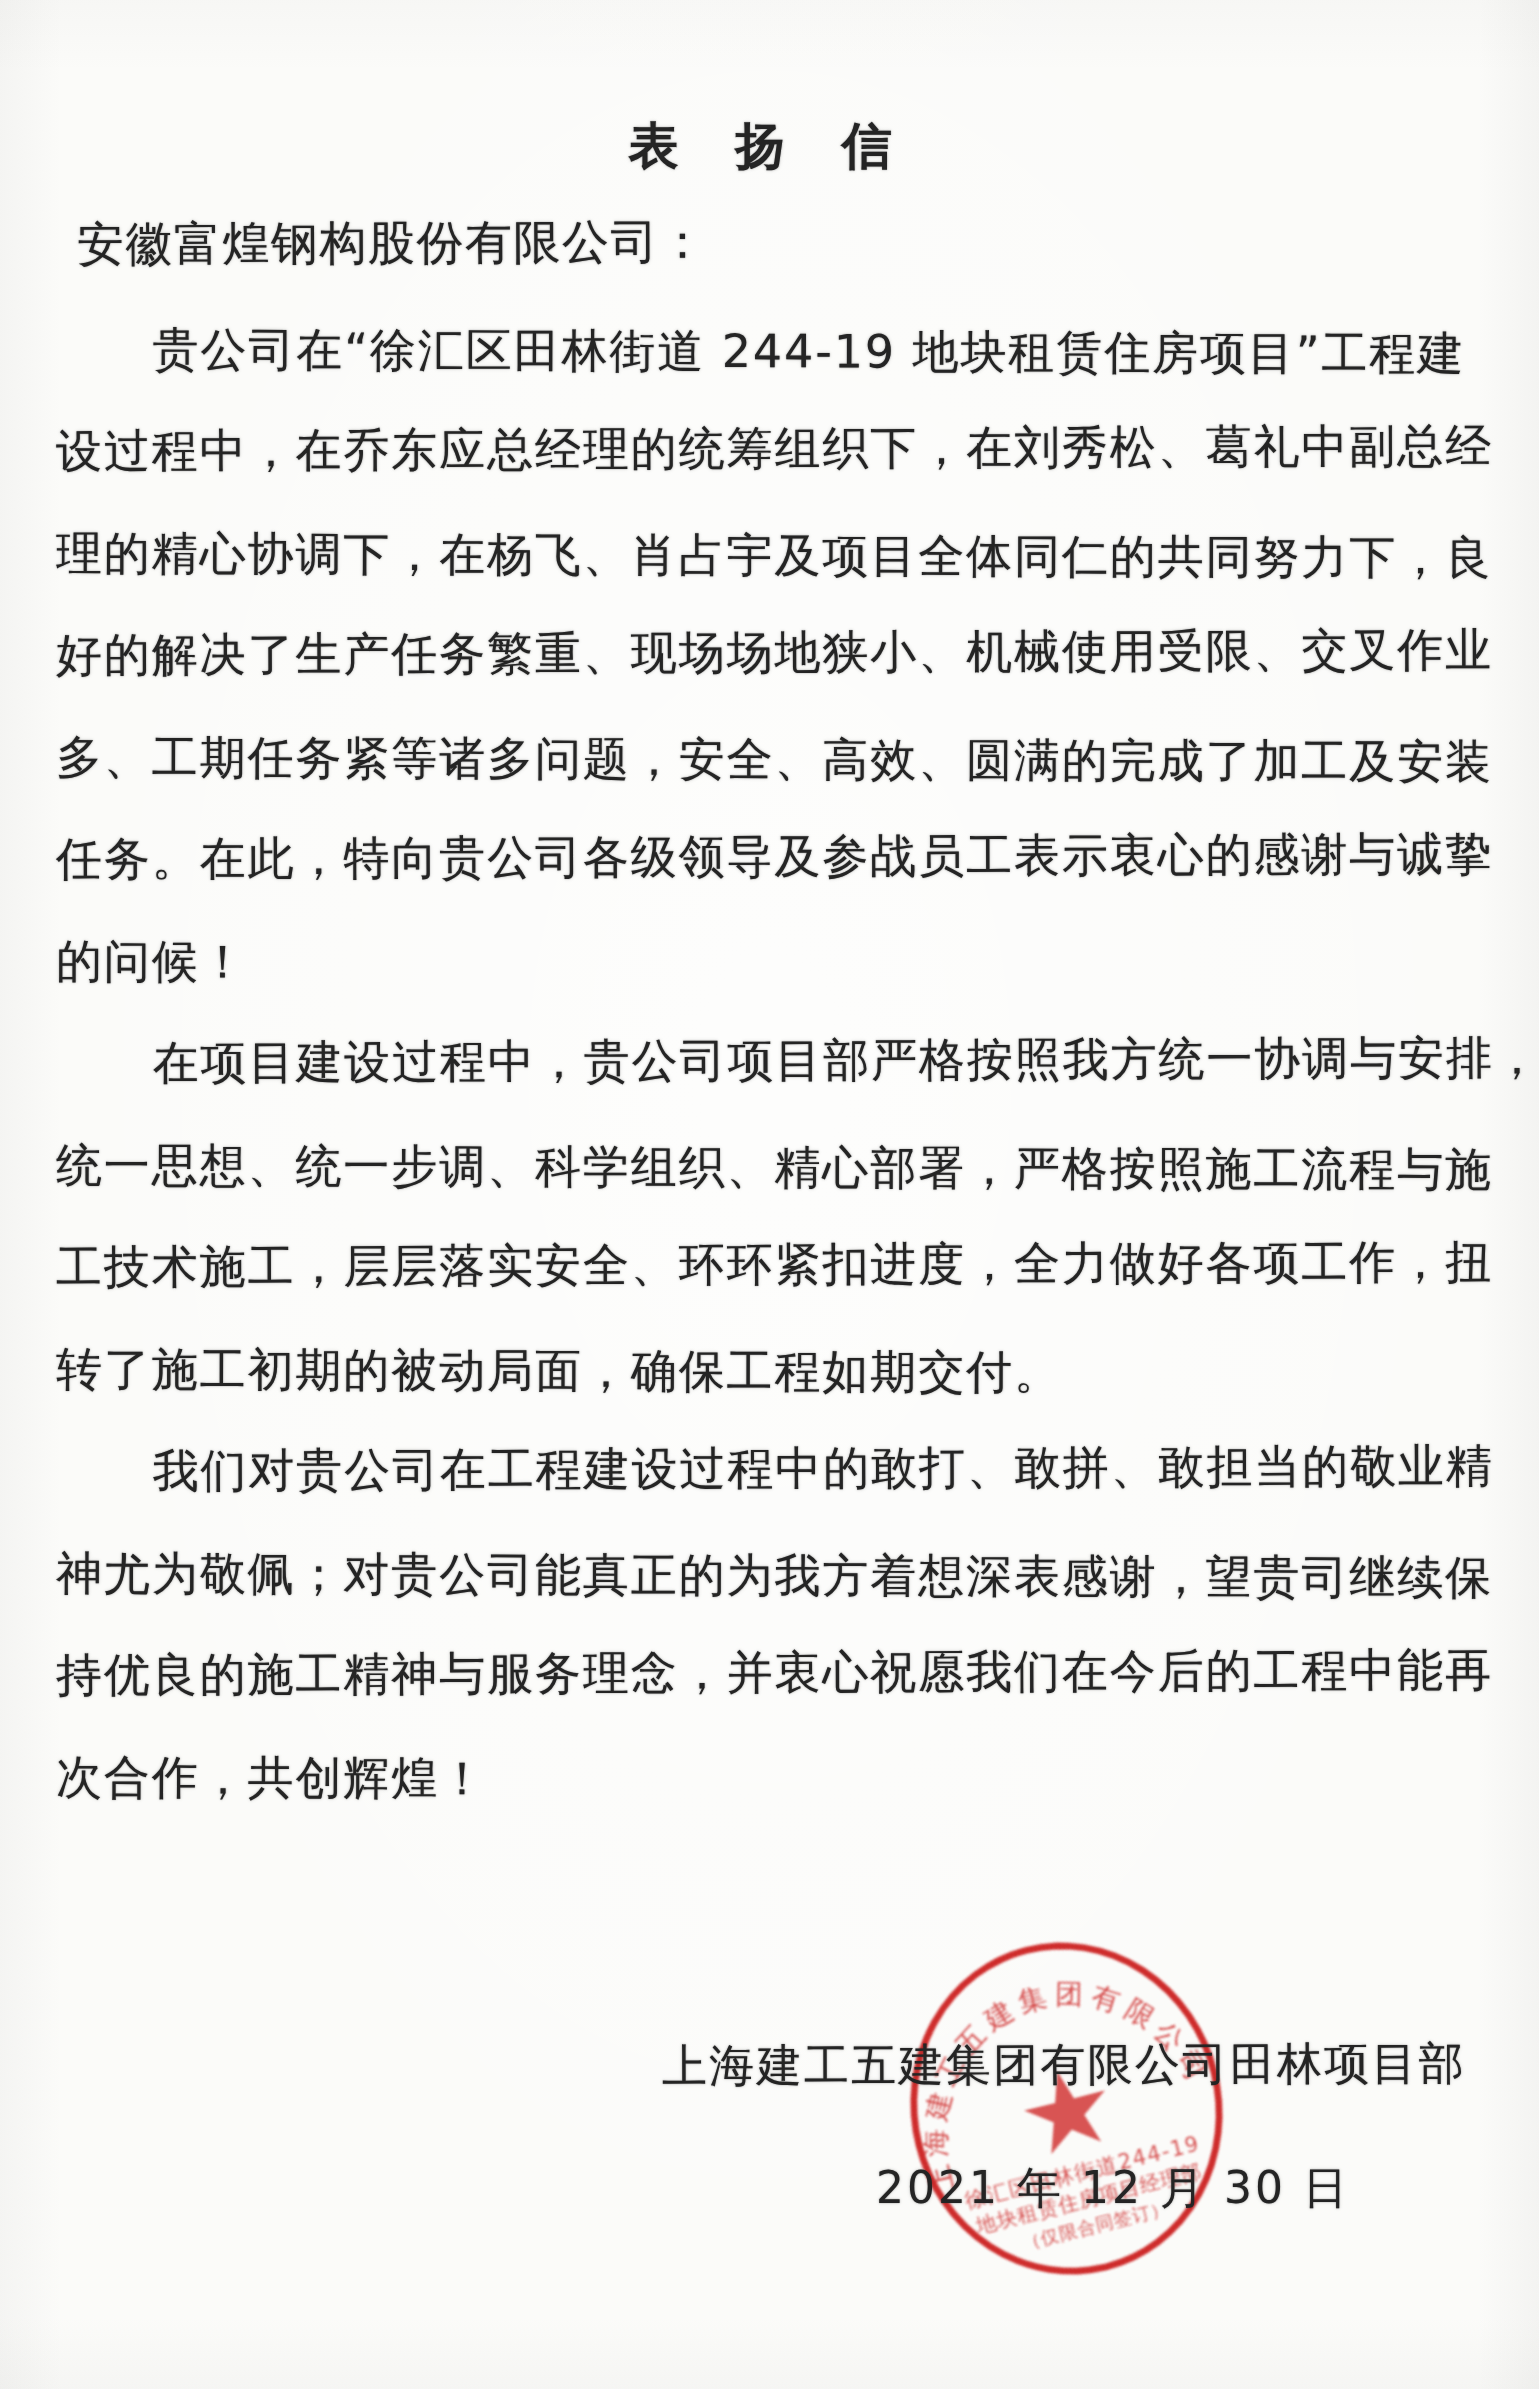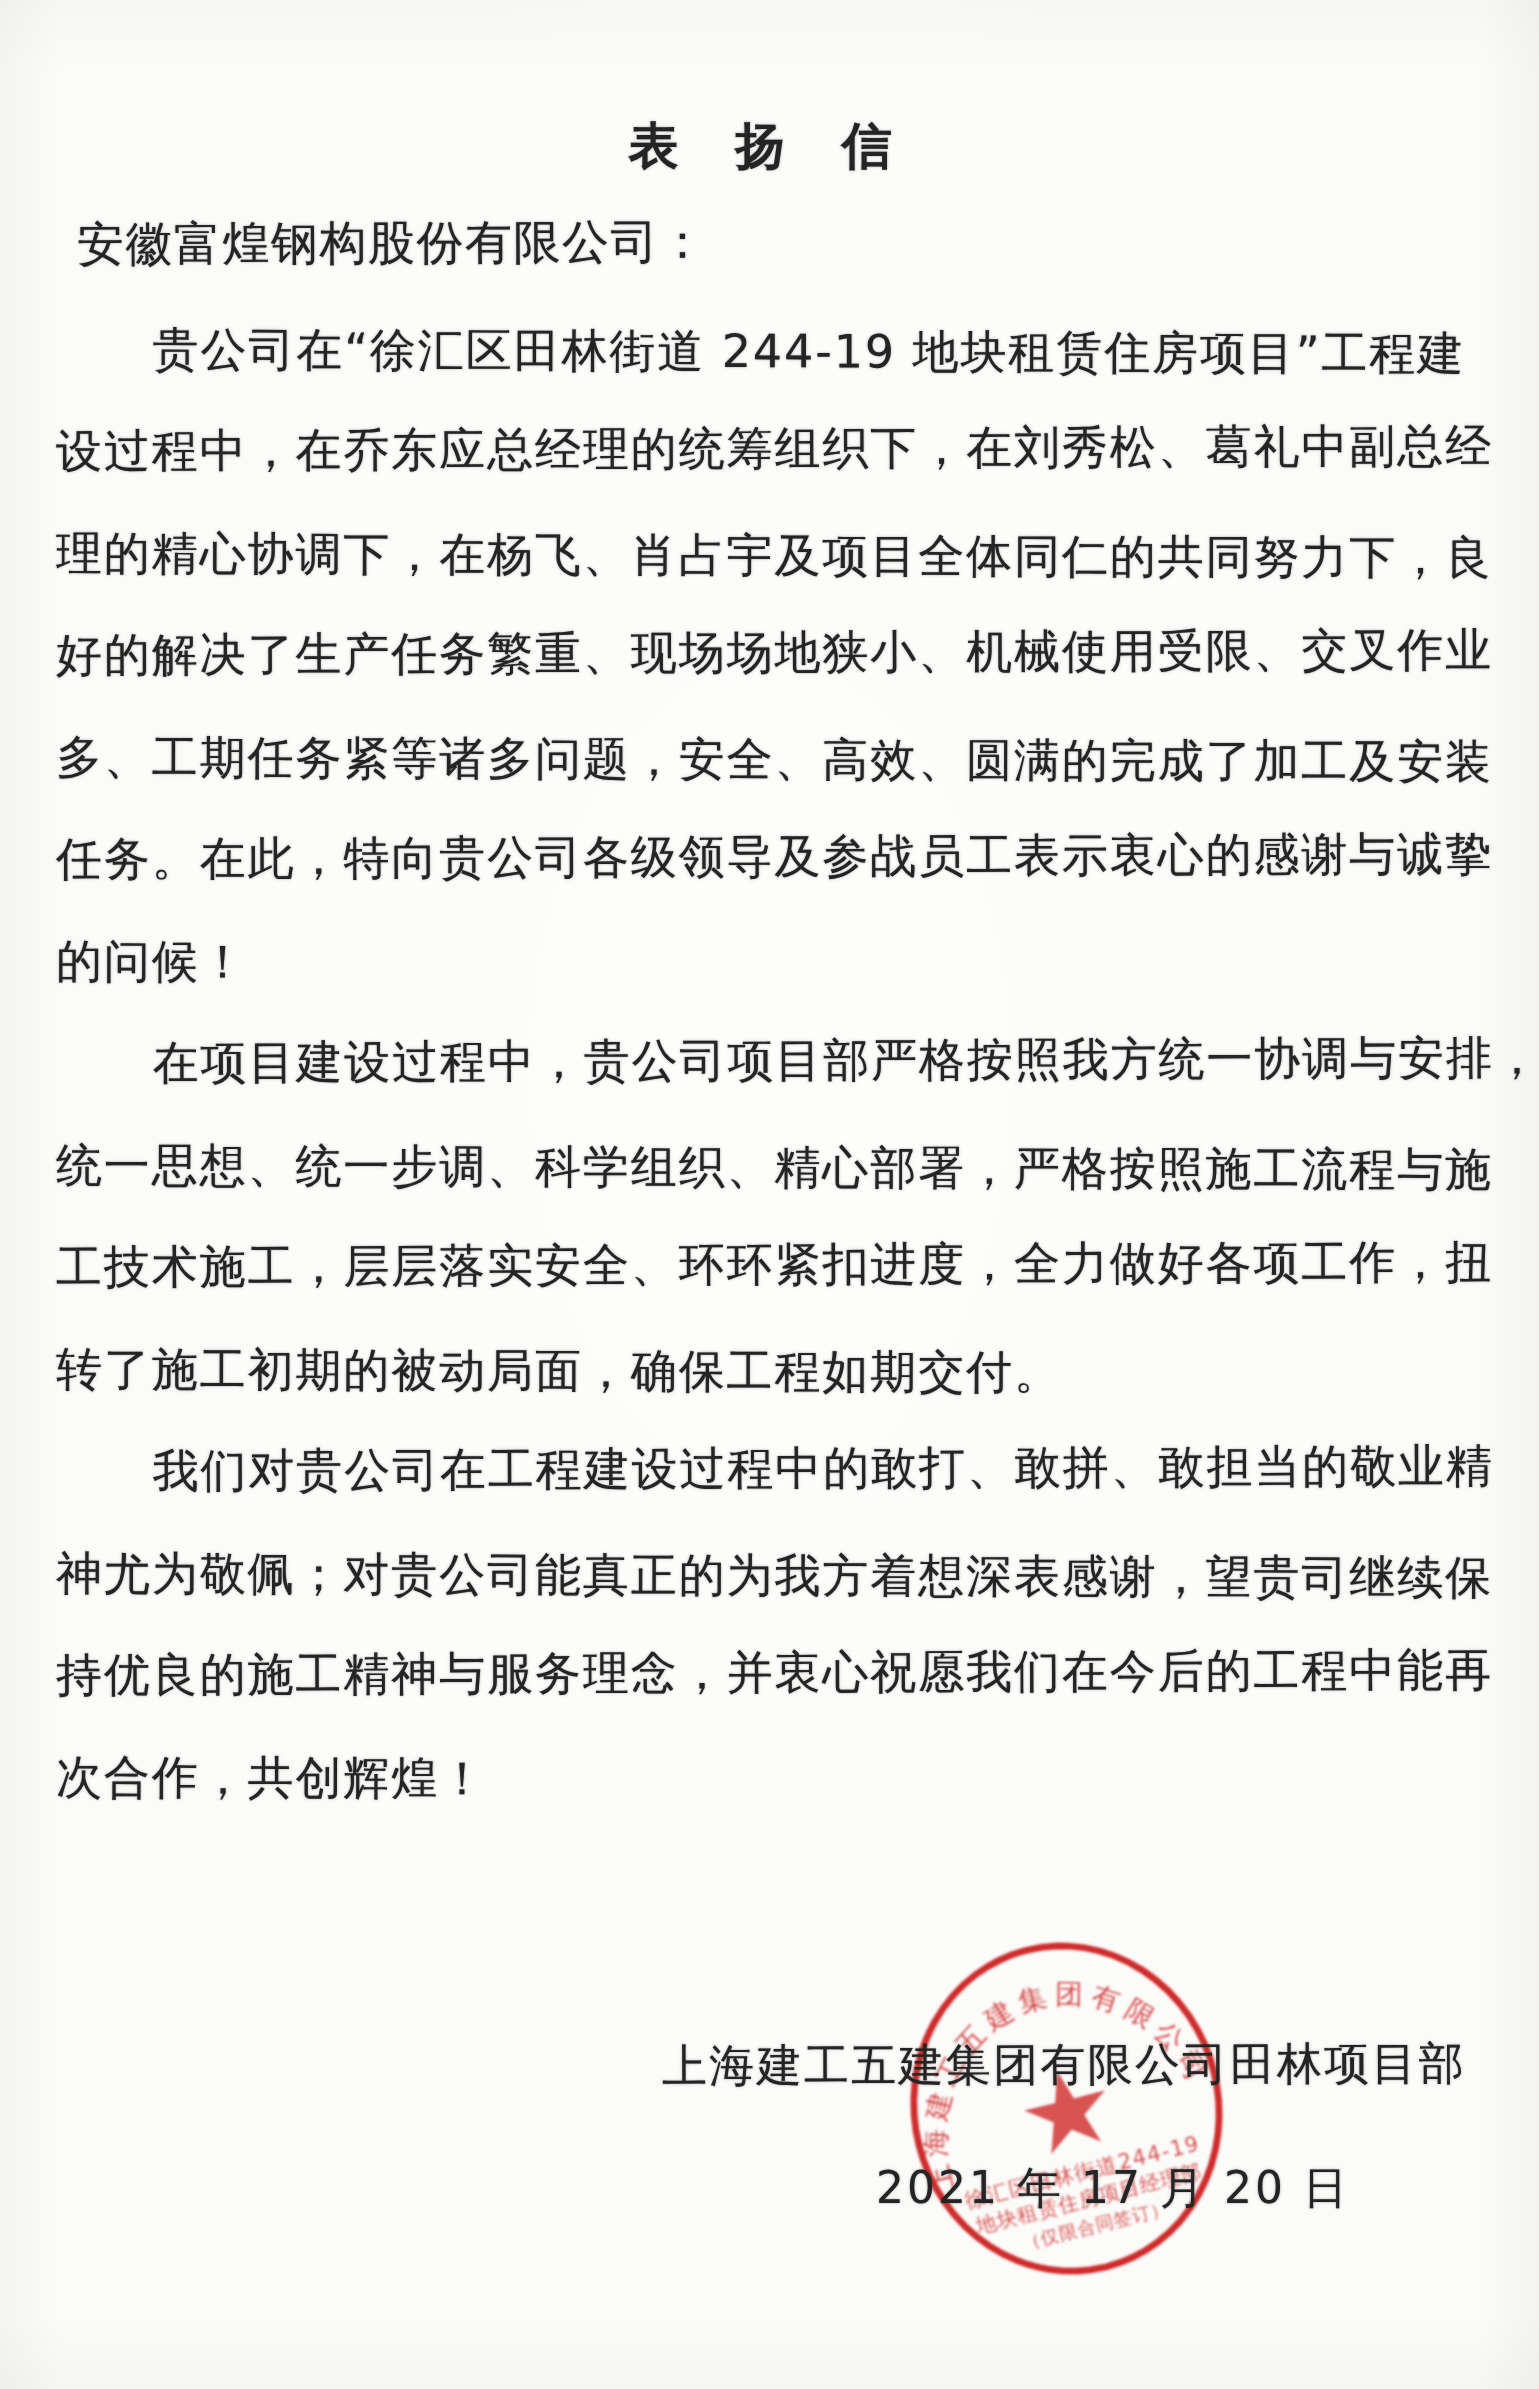--- a/index.html
+++ b/index.html
@@ -110,21 +110,21 @@
     <div class="line scan-ink">工技术施工，层层落实安全、环环紧扣进度，全力做好各项工作，扭</div>
     <div class="line scan-ink">转了施工初期的被动局面，确保工程如期交付。</div>
     <div class="line indent scan-ink">我们对贵公司在工程建设过程中的敢打、敢拼、敢担当的敬业精</div>
     <div class="line scan-ink">神尤为敬佩；对贵公司能真正的为我方着想深表感谢，望贵司继续保</div>
     <div class="line scan-ink">持优良的施工精神与服务理念，并衷心祝愿我们在今后的工程中能再</div>
     <div class="line scan-ink">次合作，共创辉煌！</div>
   </div>
 
   <div class="signature scan-ink">上海建工五建集团有限公司田林项目部</div>
 
-  <div class="date scan-ink">2021 年 17 月 20 日</div>
+  <div class="date scan-ink">2021 年 12 月 30 日</div>
 
   <svg class="stamp" viewBox="0 0 440 466" xmlns="http://www.w3.org/2000/svg">
     <defs>
       <filter id="fz" x="-20%" y="-20%" width="140%" height="140%">
         <feGaussianBlur stdDeviation="1.3"></feGaussianBlur>
       </filter>
       <path id="arcpath" d="M 52 320 A 172 186 0 1 1 388 320" fill="none"></path>
     </defs>
     <g transform="rotate(-14 220 233)" filter="url(#fz)">
       <ellipse cx="220" cy="233" rx="202" ry="217" fill="none" stroke="#cf1d1d" stroke-width="9"></ellipse>

